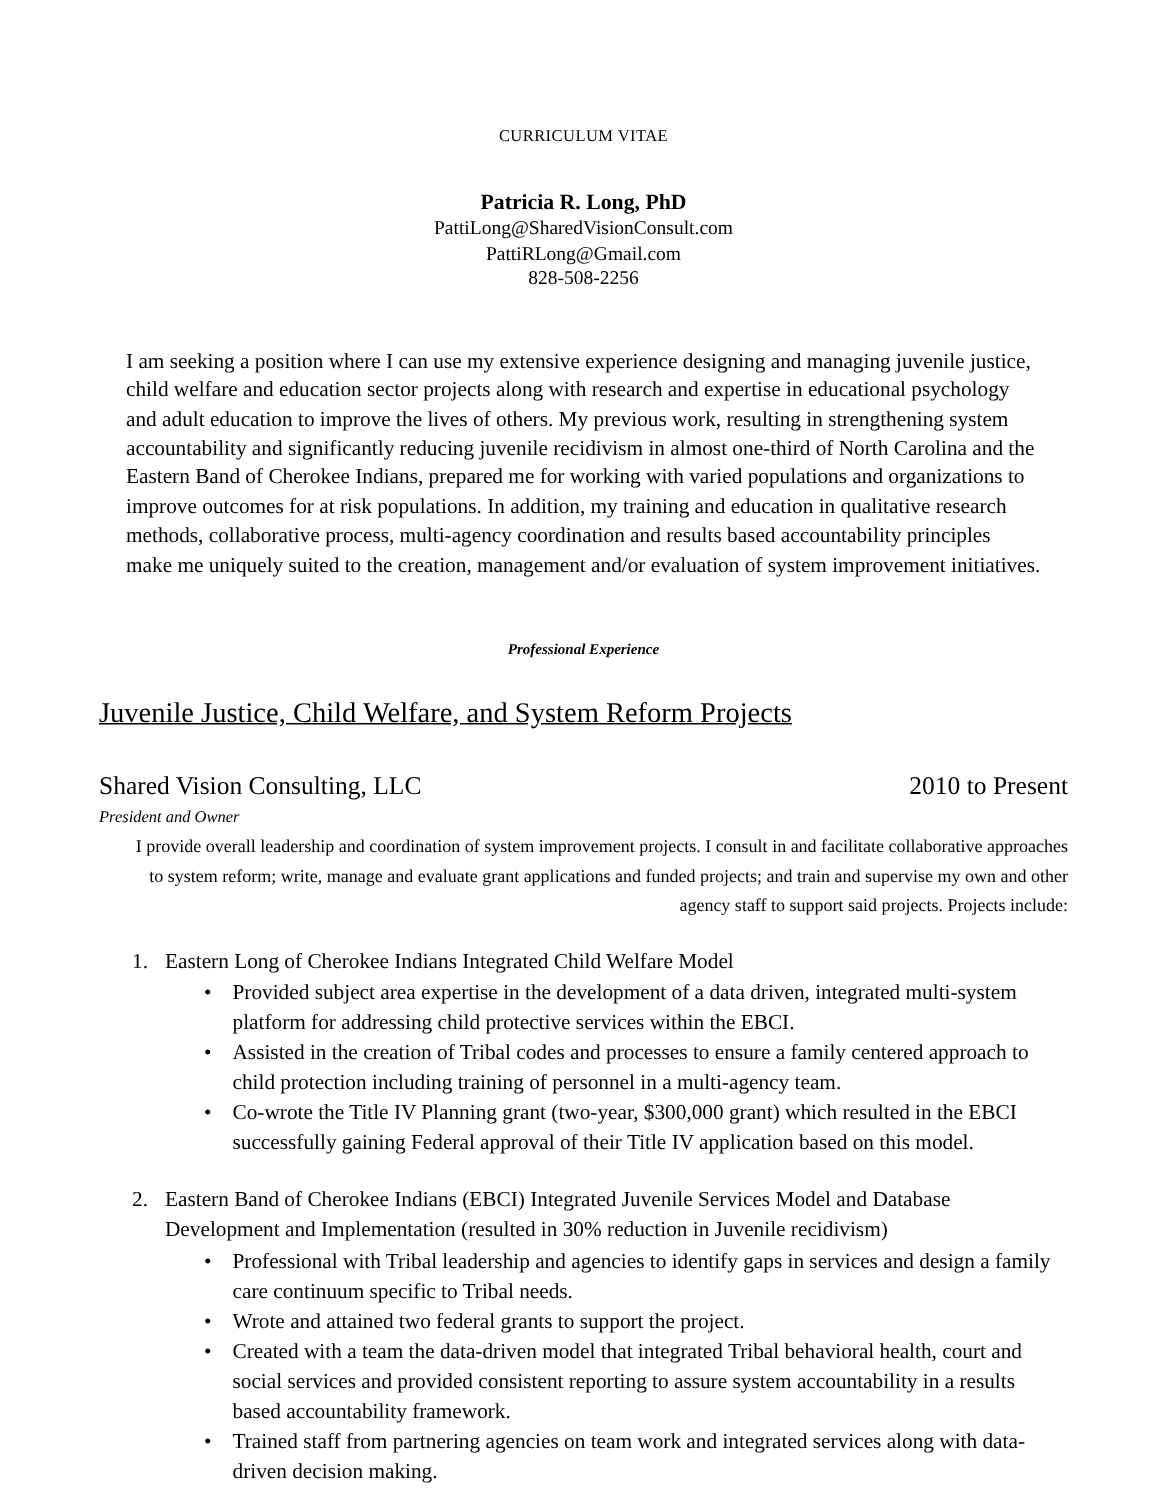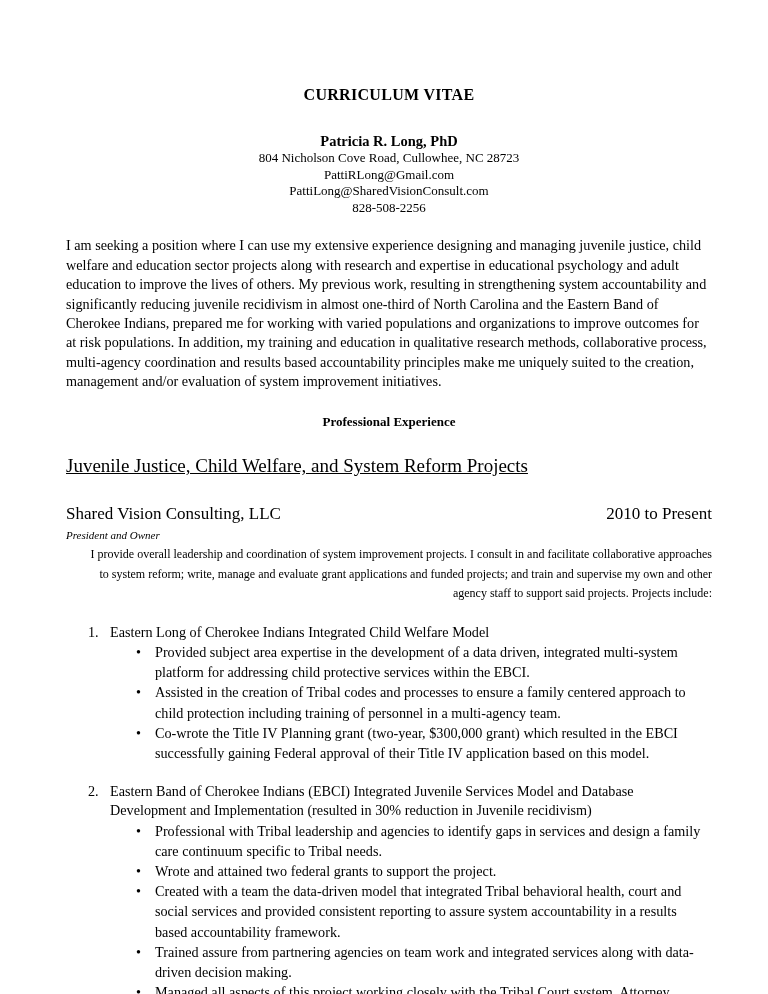--- a/index.html
+++ b/index.html
@@ -21,22 +21,22 @@
   .content {
     position: absolute;
     left: 66px;
     top: 0;
     width: 646px;
   }
 
   
   .doc-title {
     text-align: center;
-    font-weight: bold;
-    font-size: 16px;
+    font-weight: normal;
+    font-size: 11px;
     letter-spacing: 0.3px;
     margin: 0;
     padding-top: 85px;
     line-height: 1.2;
   }
   .person-name {
     text-align: center;
     font-weight: bold;
     font-size: 14.5px;
     margin: 0;
@@ -45,33 +45,34 @@
   }
   .contact-line {
     text-align: center;
     font-size: 13px;
     margin: 0;
     line-height: 16.5px;
   }
 
   
   .summary {
-    margin: 0;
+    margin: 18px;
     padding-top: 20px;
     font-size: 14.2px;
     line-height: 19.4px;
     text-align: left;
   }
   .center-heading {
     text-align: center;
     font-weight: bold;
-    font-size: 13px;
+    font-size: 10px;
     margin: 0;
     padding-top: 22px;
     line-height: 1.3;
+    font-style: italic;
   }
   .underline-heading {
     text-decoration: underline;
     font-size: 19px;
     margin: 0;
     padding-top: 24px;
     line-height: 1.3;
   }
 
   
@@ -142,23 +143,22 @@
 </head>
 <body>
 
 <div class="page">
   <div class="content">
 
     <div class="doc-title">CURRICULUM VITAE</div>
 
     <div class="person-name">Patricia R. Long, PhD</div>
 
-    <div class="contact-line">804 Nicholson Cove Road, Cullowhee, NC 28723</div>
+    <div class="contact-line">PattiLong@SharedVisionConsult.com</div>
     <div class="contact-line">PattiRLong@Gmail.com</div>
-    <div class="contact-line">PattiLong@SharedVisionConsult.com</div>
     <div class="contact-line">828-508-2256</div>
 
     <p class="summary">I am seeking a position where I can use my extensive experience designing and managing juvenile justice, child welfare and education sector projects along with research and expertise in educational psychology and adult education to improve the lives of others. My previous work, resulting in strengthening system accountability and significantly reducing juvenile recidivism in almost one-third of North Carolina and the Eastern Band of Cherokee Indians, prepared me for working with varied populations and organizations to improve outcomes for at risk populations. In addition, my training and education in qualitative research methods, collaborative process, multi-agency coordination and results based accountability principles make me uniquely suited to the creation, management and/or evaluation of system improvement initiatives.</p>
 
     <div class="center-heading">Professional Experience</div>
 
     <div class="underline-heading">Juvenile Justice, Child Welfare, and System Reform Projects</div>
 
     <div class="job-row">
       <span>Shared Vision Consulting, LLC</span>
@@ -177,20 +177,20 @@
             <li class="bullet-item"><span class="bullet-dot">•</span><span>Assisted in the creation of Tribal codes and processes to ensure a family centered approach to child protection including training of personnel in a multi-agency team.</span></li>
             <li class="bullet-item"><span class="bullet-dot">•</span><span>Co-wrote the Title IV Planning grant (two-year, $300,000 grant) which resulted in the EBCI successfully gaining Federal approval of their Title IV application based on this model.</span></li>
           </ul>
         </li>
         <li class="num-item">
           <div class="num-head"><span class="num-marker">2.</span><span>Eastern Band of Cherokee Indians (EBCI) Integrated Juvenile Services Model and Database Development and Implementation (resulted in 30% reduction in Juvenile recidivism)</span></div>
           <ul class="bullet-list">
             <li class="bullet-item"><span class="bullet-dot">•</span><span>Professional with Tribal leadership and agencies to identify gaps in services and design a family care continuum specific to Tribal needs.</span></li>
             <li class="bullet-item"><span class="bullet-dot">•</span><span>Wrote and attained two federal grants to support the project.</span></li>
             <li class="bullet-item"><span class="bullet-dot">•</span><span>Created with a team the data-driven model that integrated Tribal behavioral health, court and social services and provided consistent reporting to assure system accountability in a results based accountability framework.</span></li>
-            <li class="bullet-item"><span class="bullet-dot">•</span><span>Trained assure from partnering agencies on team work and integrated services along with data-driven decision making.</span></li>
+            <li class="bullet-item"><span class="bullet-dot">•</span><span>Trained staff from partnering agencies on team work and integrated services along with data-driven decision making.</span></li>
             <li class="bullet-item"><span class="bullet-dot">•</span><span>Managed all aspects of this project working closely with the Tribal Court system, Attorney General’s office, and other Tribal leadership including presentations to Tribal Leadership and</span></li>
           </ul>
         </li>
       </ol>
 
   </div>
 </div>
 
 </body></html>

